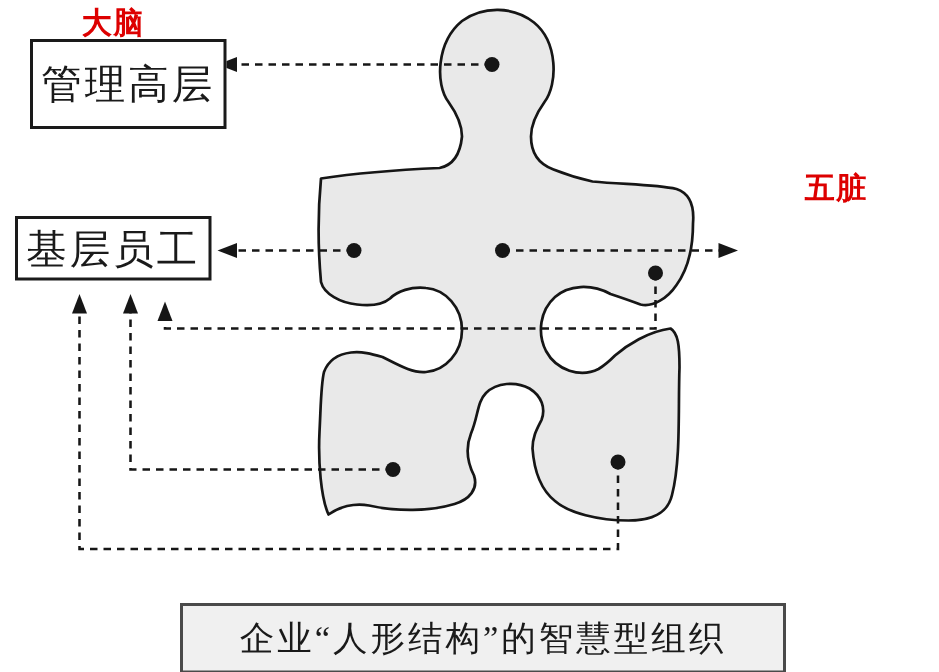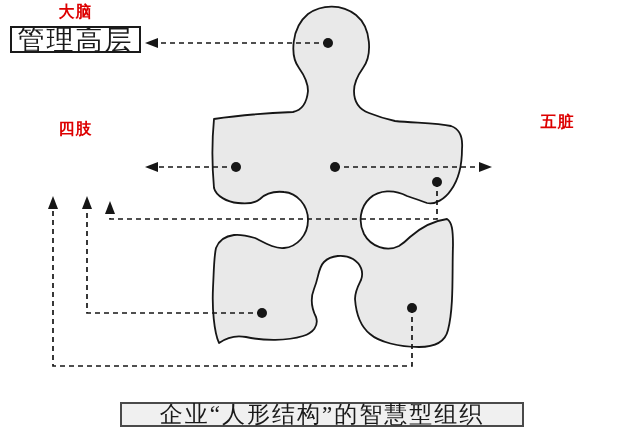--- a/index.html
+++ b/index.html
@@ -36,46 +36,46 @@
     background: #ffffff;
     border: 2px solid var(--box-border, #1a1a1a);
     display: flex;
     align-items: center;
     justify-content: center;
     font-size: 27px;
     letter-spacing: 2px;
     color: var(--text-color, #1a1a1a);
     white-space: nowrap;
   }
-  #box-brain  { left: 10px;  top: 26px;  width: 131px; height: 27px; }
+  #box-brain  { left: 20px;  top: 26px;  width: 131px; height: 60px; }
   #box-limbs  { left: 10px;  top: 144px; width: 131px; height: 43px; }
   #box-organs { left: 493px; top: 147px; width: 129px; height: 45px; }
 
   
   .ann-tag {
     position: absolute;
     font-family: "Liberation Sans", sans-serif;
     font-weight: bold;
-    font-size: 16px;
+    font-size: 20px;
     color: var(--label-red, #dd0000);
     text-align: center;
     letter-spacing: 1px;
   }
   #tag-brain  { left: 10px;  top: 2px;   width: 131px; }
   #tag-limbs  { left: 10px;  top: 119px; width: 131px; }
   #tag-organs { left: 493px; top: 112px; width: 129px; }
 
   
   .caption-box {
     position: absolute;
     box-sizing: border-box;
     left: 120px;
     top: 402px;
     width: 404px;
-    height: 25px;
+    height: 47px;
     background: var(--caption-bg, #f0f0f0);
     border: 2px solid var(--caption-border, #4a4a4a);
     display: flex;
     align-items: center;
     justify-content: center;
     font-size: 23px;
     letter-spacing: 2px;
     color: var(--text-color, #1a1a1a);
     white-space: nowrap;
   }
@@ -158,20 +158,20 @@
       <circle class="connector-dot" cx="328" cy="43" r="5"></circle>
       <circle class="connector-dot" cx="236" cy="167" r="5"></circle>
       <circle class="connector-dot" cx="335" cy="167" r="5"></circle>
       <circle class="connector-dot" cx="437" cy="182" r="5"></circle>
       <circle class="connector-dot" cx="262" cy="313" r="5"></circle>
       <circle class="connector-dot" cx="412" cy="308" r="5"></circle>
     </g>
   </svg>
 
   <div class="ann-tag" id="tag-brain">大脑</div>
-  <div class="ann-tag" id="tag-limbs">四肢</div>
   <div class="ann-tag" id="tag-organs">五脏</div>
 
   <div class="ann-box" id="box-brain">管理高层</div>
+  <div class="ann-box" id="box-limbs">基层员工</div>
 
   <div class="caption-box">企业“人形结构”的智慧型组织</div>
 
 </div>
 
 </body></html>

